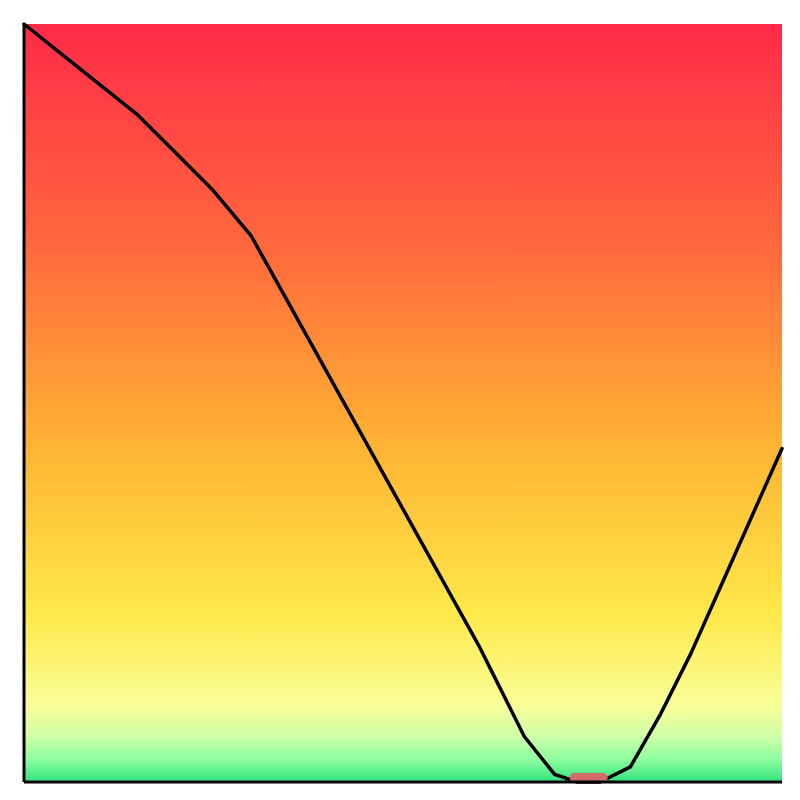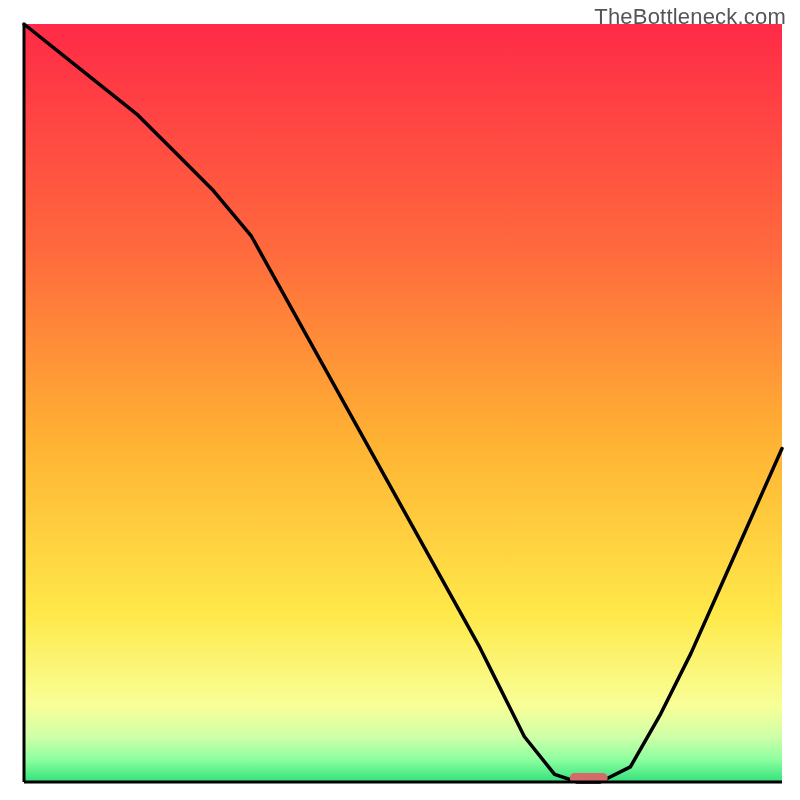--- a/index.html
+++ b/index.html
@@ -33,21 +33,20 @@
     top: 0;
     width: 800px;
     height: 800px;
   }
 </style>
 </head>
 <body>
 
 <div class="chart-wrap">
 
-  <div class="watermark">TheBottleneck.com</div>
 
   <svg class="chart" viewBox="0 0 800 800">
     <defs>
       <linearGradient id="bg-grad" x1="0" y1="0" x2="0" y2="1">
           <stop offset="0%" stop-color="#ff2a47"></stop>
           <stop offset="30%" stop-color="#ff6a3d"></stop>
           <stop offset="55.00000000000001%" stop-color="#ffb233"></stop>
           <stop offset="78%" stop-color="#ffe94a"></stop>
           <stop offset="90%" stop-color="#f8ff98"></stop>
           <stop offset="94%" stop-color="#cfffa8"></stop>

